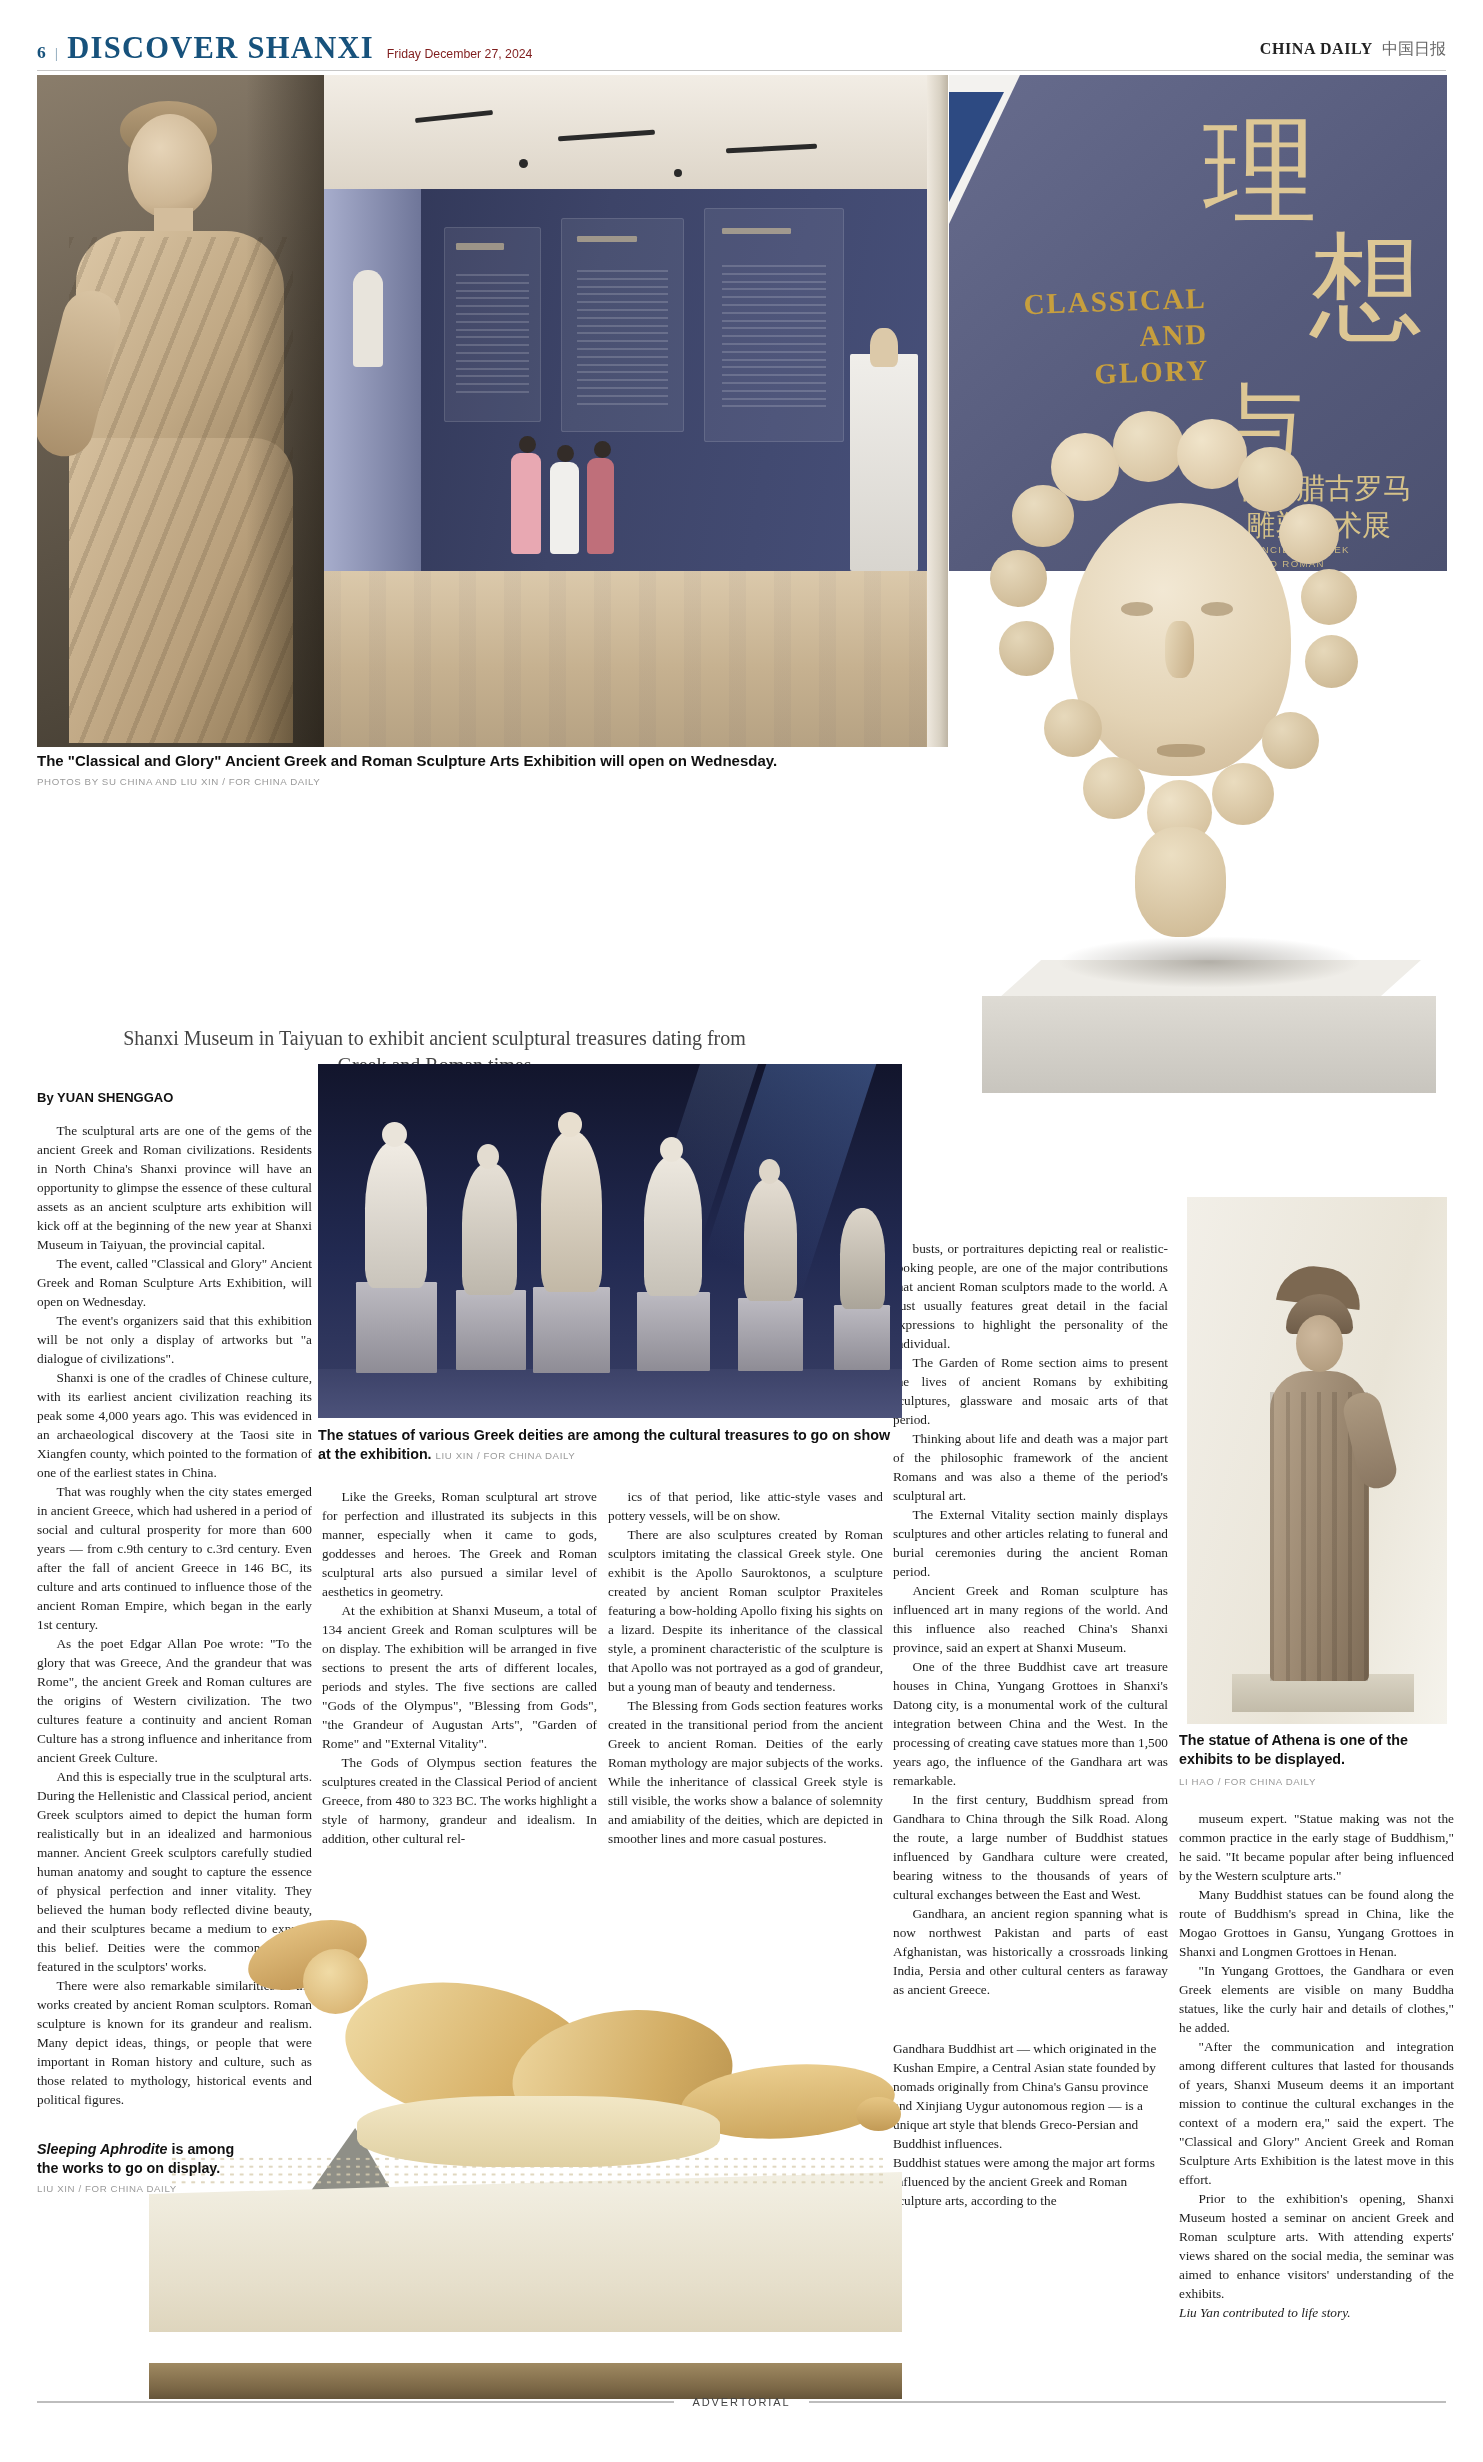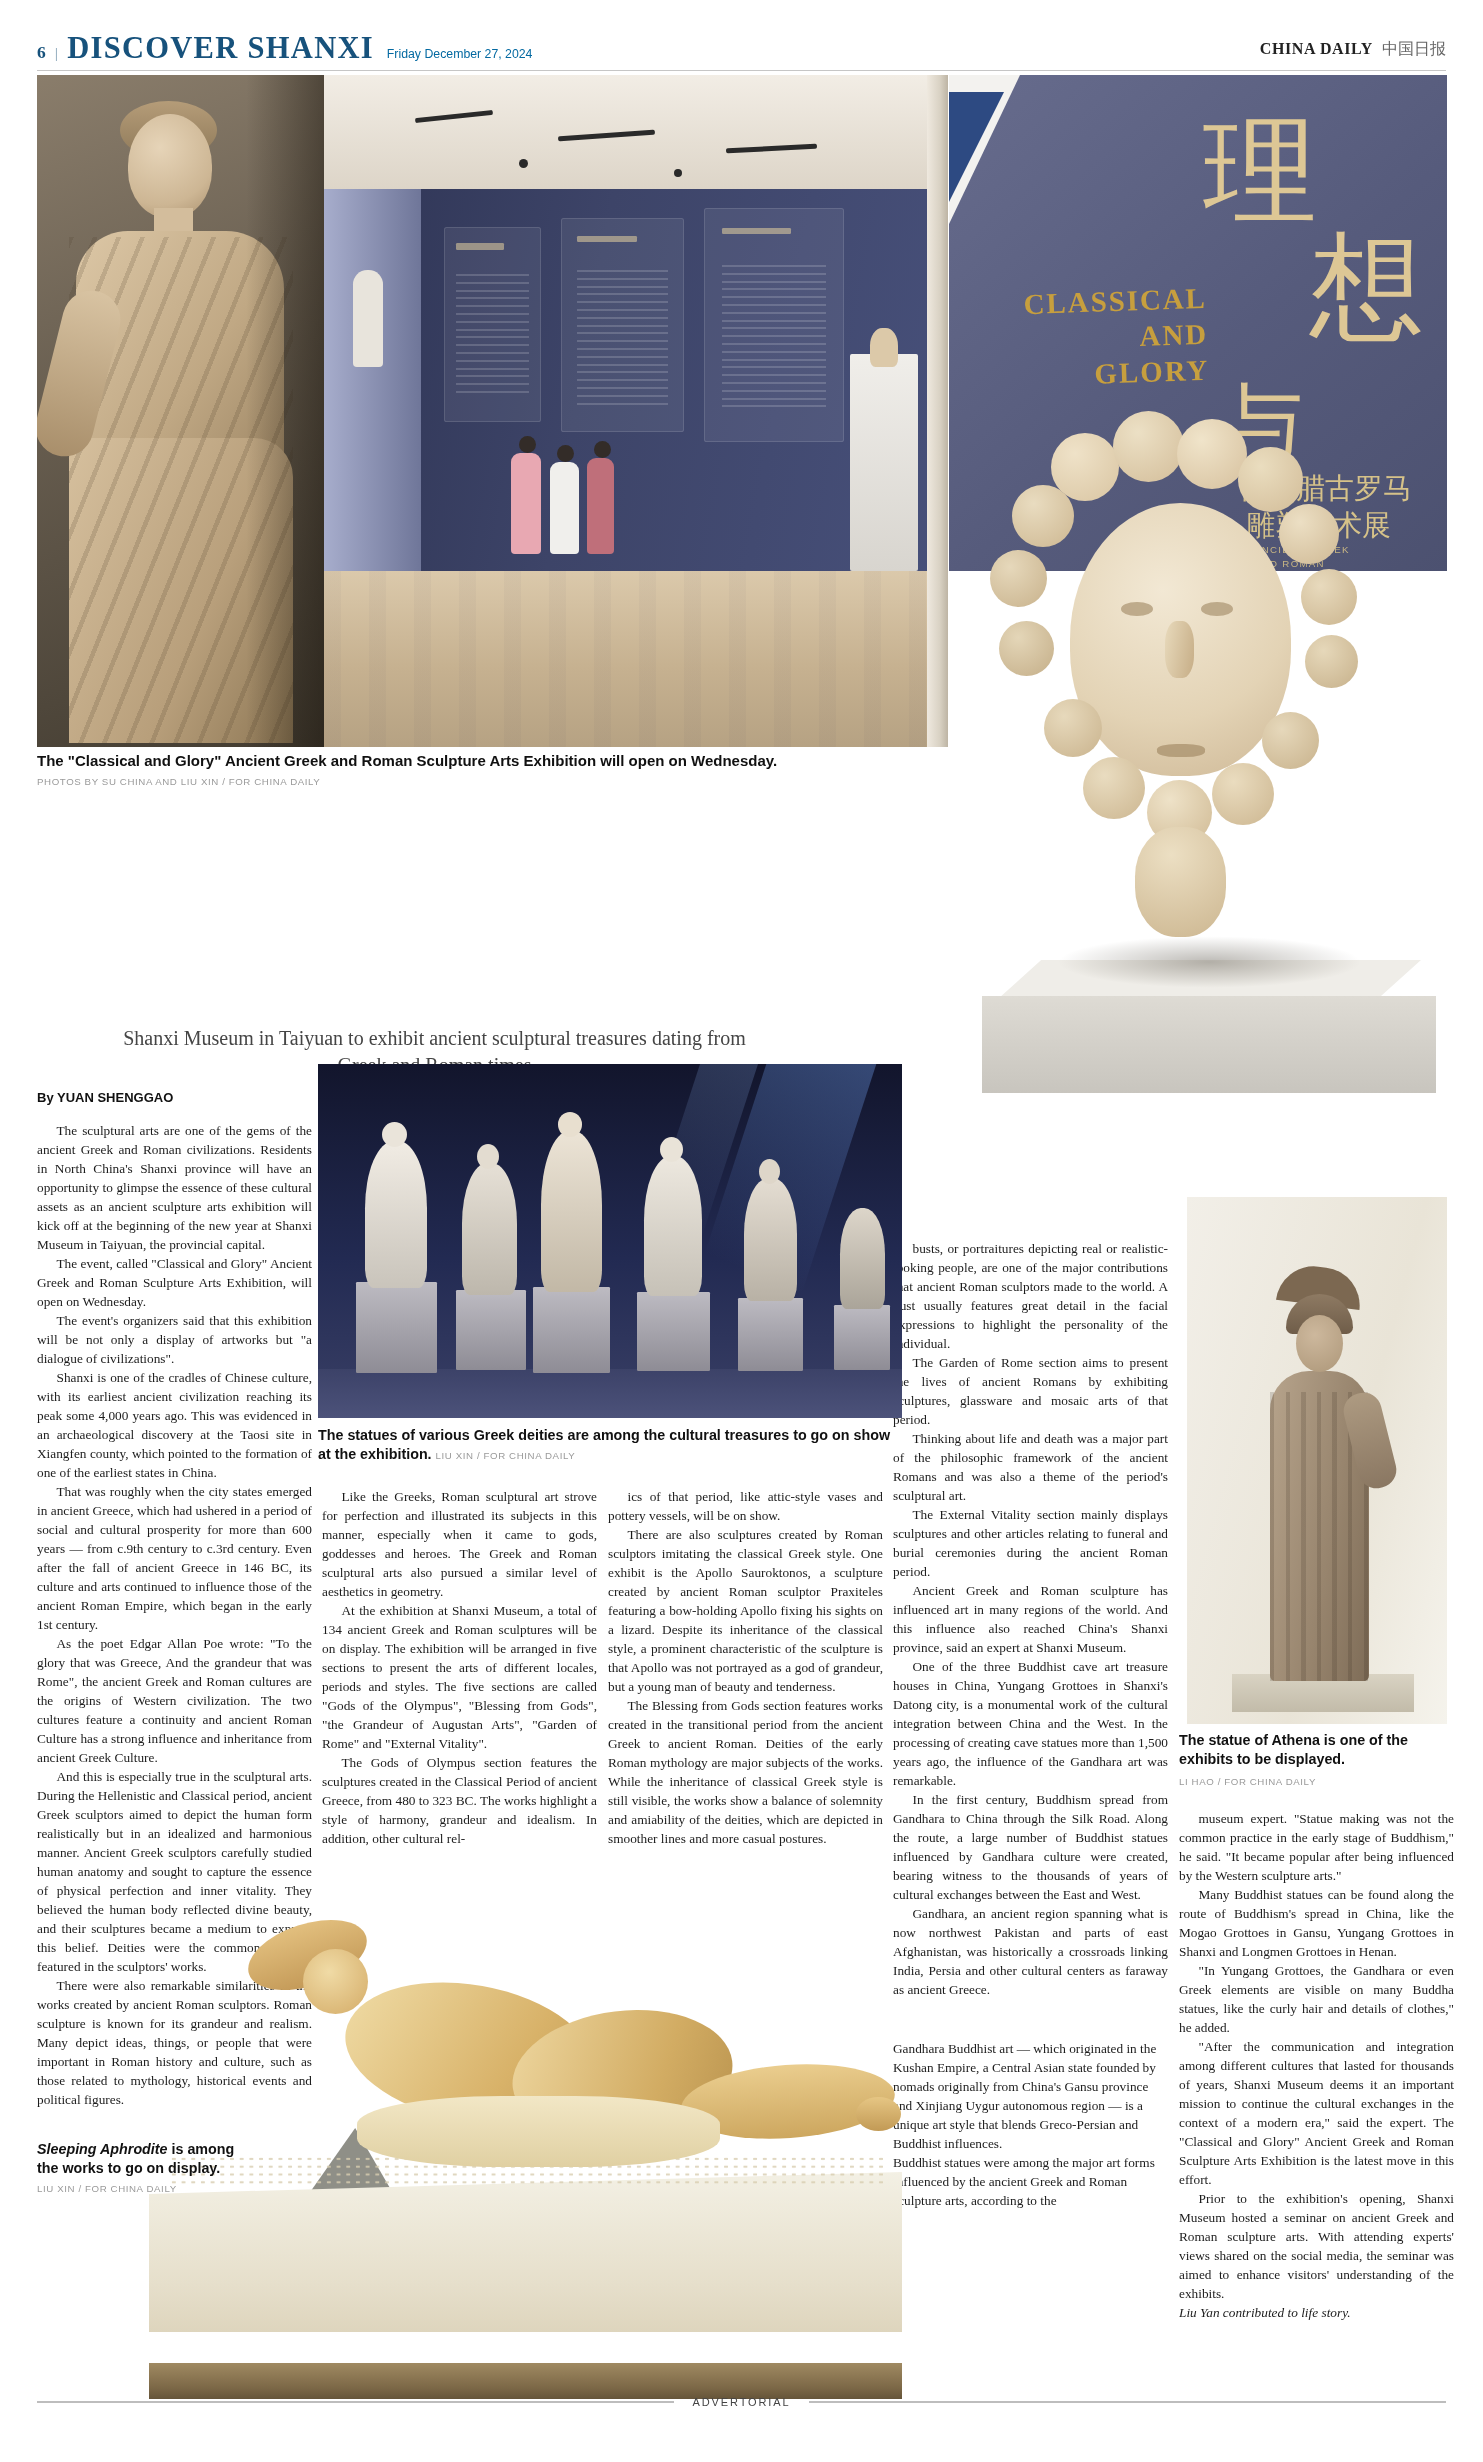--- a/index.html
+++ b/index.html
@@ -6,21 +6,21 @@
   html,body { background:#ffffff; }
   .page { position:relative; width:1483px; height:2462px; background:#fff; overflow:hidden;
           font-family:"Liberation Sans", sans-serif; }
   .abs { position:absolute; }
 
   
   .hdr-left { left:37px; top:31px; height:36px; display:flex; align-items:baseline; gap:9px; }
   .pg-num { font:bold 17.5px "Liberation Serif", serif; color:#17527c; }
   .pg-sep { font:bold 15.6px "Liberation Serif", serif; color:#9db4c4; }
   .section-title { font:bold 30.5px "Liberation Serif", serif; color:#17527c; letter-spacing:1.3px; }
-  .hdr-date { font:12.3px "Liberation Sans", sans-serif; color:#0369a1; margin-left:3.9px; }
+  .hdr-date { font:12.3px "Liberation Sans", sans-serif; color:#7f1d1d; margin-left:3.9px; }
   .hdr-right { right:37px; top:39px; display:flex; align-items:baseline; gap:9px; }
   .masthead-en { font:bold 16px "Liberation Serif", serif; color:#222; letter-spacing:0.6px; }
   .masthead-cn { font:16px "DejaVu Sans", sans-serif; color:#666; }
   .hdr-rule { left:37px; top:70px; width:1409px; height:1.3px; background:#c6c6c6; }
 
   
   .ph { overflow:hidden; }
   .hero-left { left:37px; top:75px; width:287px; height:672px;
      background:linear-gradient(160deg,#8a7d6b,#675d4f 45%,#433c31); }
   .hl-head { left:91px; top:39px; width:84px; height:104px; border-radius:50% 50% 46% 46%;

